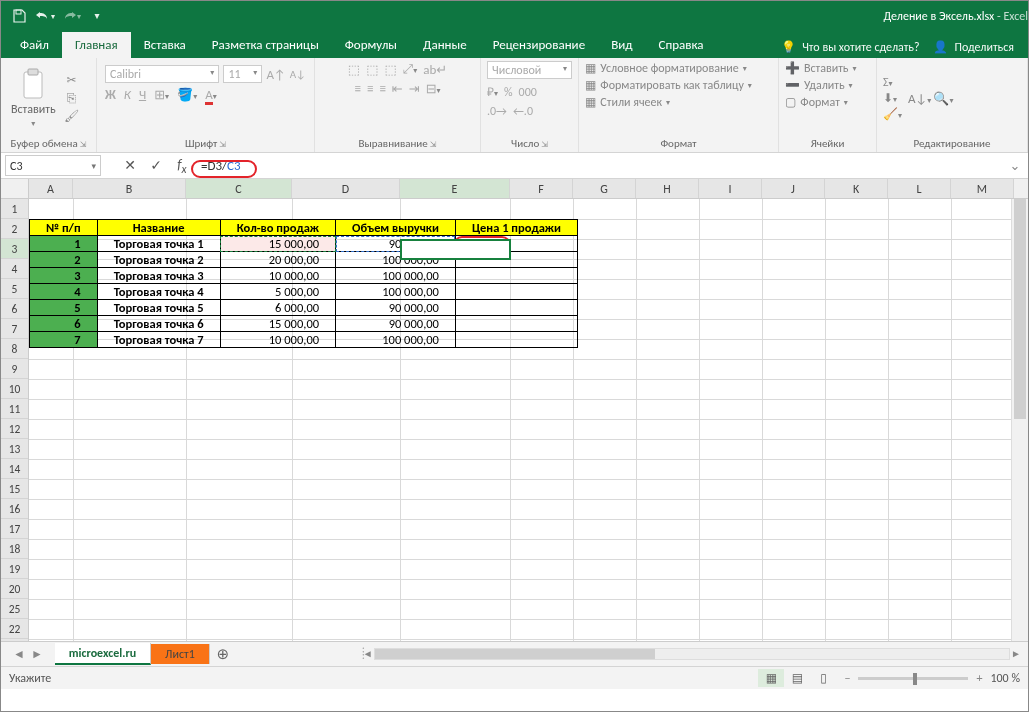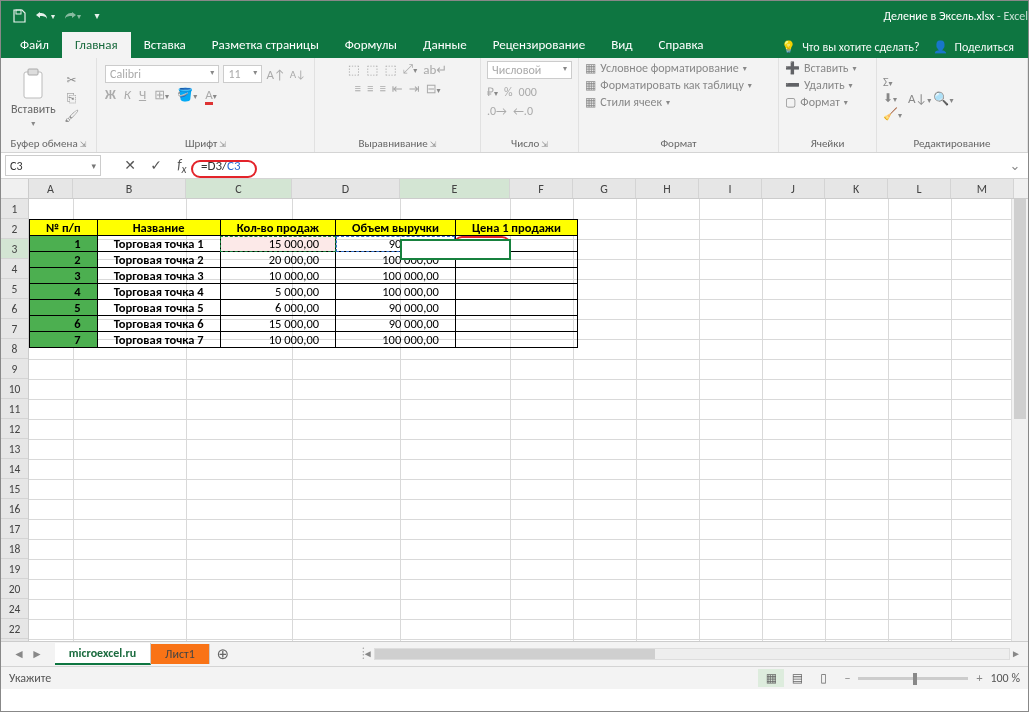--- a/index.html
+++ b/index.html
@@ -336,21 +336,21 @@
       <div class="rh">11</div>
       <div class="rh">12</div>
       <div class="rh">13</div>
       <div class="rh">14</div>
       <div class="rh">15</div>
       <div class="rh">16</div>
       <div class="rh">17</div>
       <div class="rh">18</div>
       <div class="rh">19</div>
       <div class="rh">20</div>
-      <div class="rh">24</div>
+      <div class="rh">25</div>
       <div class="rh">22</div>
     </div>
     <div class="cells">
       <div class="gridlines" id="gridlines">
           <div class="gl-v" style="left: 44px;"></div>
           <div class="gl-v" style="left: 157px;"></div>
           <div class="gl-v" style="left: 263px;"></div>
           <div class="gl-v" style="left: 371px;"></div>
           <div class="gl-v" style="left: 481px;"></div>
           <div class="gl-v" style="left: 544px;"></div>

